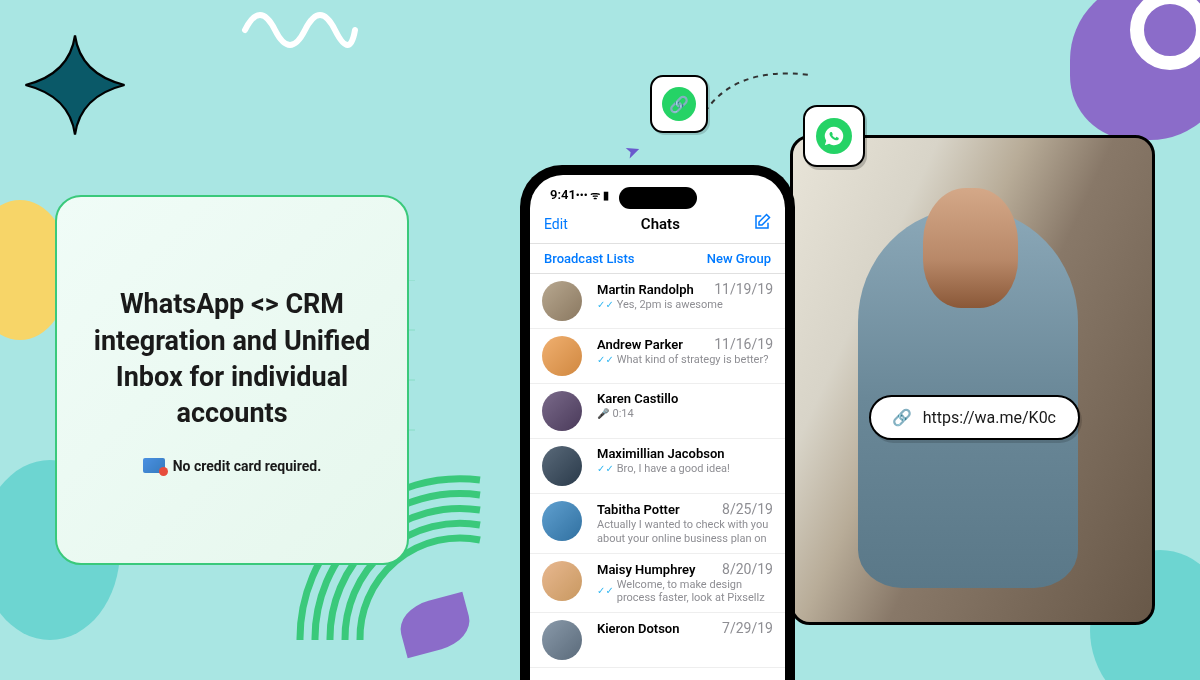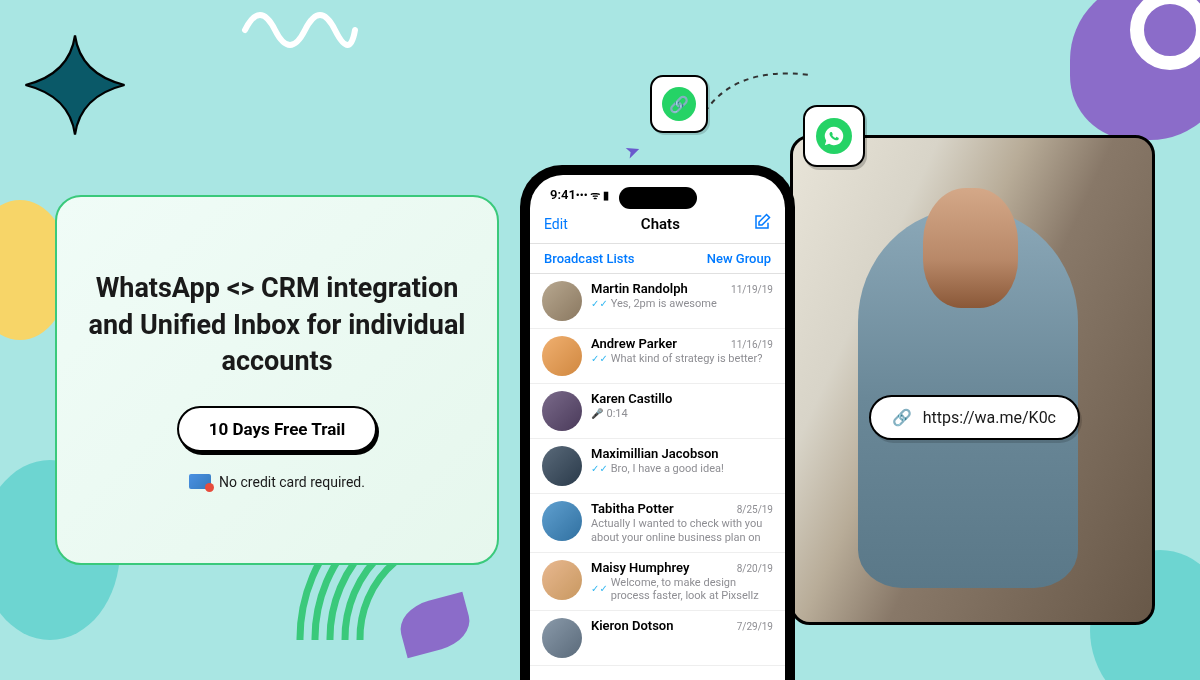--- a/index.html
+++ b/index.html
@@ -7,51 +7,51 @@
 .bg-shape{position:absolute}
 .star{top:30px;left:20px;width:110px;height:110px}
 .squiggle-top{top:-10px;left:240px;width:120px;height:60px}
 .purple-blob{top:-20px;right:-30px;width:160px;height:160px;background:#8b6cc9;border-radius:50% 45% 50% 40%}
 .white-circle{top:-10px;right:-10px;width:80px;height:80px;border:14px solid #fff;border-radius:50%}
 .yellow-blob{top:200px;left:-30px;width:100px;height:140px;background:#f7d568;border-radius:50%}
 .green-arc{bottom:20px;left:280px;width:220px;height:220px}
 .teal-blob-bl{bottom:40px;left:-20px;width:140px;height:180px;background:#6dd5d1;border-radius:50%}
 .purple-leaf{bottom:30px;left:400px;width:70px;height:50px;background:#8b6cc9;border-radius:50% 0 50% 0;transform:rotate(-15deg)}
 .teal-blob-br{bottom:-30px;right:-30px;width:140px;height:160px;background:#6dd5d1;border-radius:50%}
-.promo-card{position:absolute;top:195px;left:55px;width:444px;height:370px;background:linear-gradient(135deg,#f0fcf7 0%,#e6f7ed 100%);border:2px solid #3ac97b;border-radius:26px;padding:32px 28px;display:flex;flex-direction:column;align-items:center;justify-content:center;text-align:center;z-index:3}
+.promo-card{position:absolute;top:195px;left:55px;width:354px;height:370px;background:linear-gradient(135deg,#f0fcf7 0%,#e6f7ed 100%);border:2px solid #3ac97b;border-radius:26px;padding:32px 28px;display:flex;flex-direction:column;align-items:center;justify-content:center;text-align:center;z-index:3}
 .promo-title{font-size:27px;font-weight:700;color:#1a1a1a;line-height:1.35;margin-bottom:26px}
 .cta-btn{background:#fff;border:2.5px solid #000;border-radius:26px;padding:11px 30px;font-size:17px;font-weight:700;color:#000;box-shadow:2px 3px 0 #000;cursor:pointer;margin-bottom:22px}
-.no-cc{display:flex;align-items:center;gap:8px;font-size:14px;font-weight:400;color:#1a1a1a}
+.no-cc{display:flex;align-items:center;gap:8px;font-size:14px;font-weight:700;color:#1a1a1a}
 .cc-icon{width:22px;height:15px;background:linear-gradient(135deg,#4a90e2,#357abd);border-radius:2px;position:relative}
 .cc-icon::after{content:"";position:absolute;bottom:-3px;right:-3px;width:9px;height:9px;background:#e74c3c;border-radius:50%}
 .phone{position:absolute;top:165px;left:520px;width:275px;height:560px;background:#000;border-radius:42px;padding:10px;z-index:5}
 .phone-screen{width:100%;height:100%;background:#fff;border-radius:33px;overflow:hidden;position:relative}
 .notch{position:absolute;top:12px;left:50%;transform:translateX(-50%);width:78px;height:22px;background:#000;border-radius:14px;z-index:2}
 .status-bar{display:flex;justify-content:flex-start;align-items:center;padding:12px 20px 6px;font-size:13px;font-weight:600}
 .sb-right{display:flex;gap:4px;align-items:center;font-size:11px}
 .nav-bar{display:flex;justify-content:space-between;align-items:center;padding:5px 14px 8px;border-bottom:0.5px solid #e0e0e0}
 .nav-edit{color:#007aff;font-size:14px}
 .nav-title{font-weight:600;font-size:15px}
 .nav-compose{color:#007aff;font-size:17px}
 .sub-nav{display:flex;justify-content:space-between;padding:7px 14px;border-bottom:0.5px solid #e0e0e0}
 .sub-nav span{color:#007aff;font-size:13px;font-weight:500}
 .chat-list{overflow:hidden}
-.chat-item{display:flex;padding:7px 12px;border-bottom:0.5px solid #eee;gap:9px}
+.chat-item{display:flex;padding:7px 12px;border-bottom:0.5px solid #eee;gap:15px}
 .avatar{width:40px;height:40px;border-radius:50%;flex-shrink:0;background:linear-gradient(135deg,#b8a890,#8a7860)}
 .av2{background:linear-gradient(135deg,#f0b070,#d08840)}
 .av3{background:linear-gradient(135deg,#7a6a8a,#4a3a5a)}
 .av4{background:linear-gradient(135deg,#5a6a7a,#2a3a4a)}
 .av5{background:linear-gradient(135deg,#d06060,#a03030)}
 .av6{background:linear-gradient(135deg,#60a0d0,#3070a0)}
 .av7{background:linear-gradient(135deg,#e8b890,#c89860)}
 .av8{background:linear-gradient(135deg,#8a9aaa,#5a6a7a)}
 .chat-content{flex:1;min-width:0}
 .chat-top{display:flex;justify-content:space-between;align-items:baseline}
 .chat-name{font-weight:600;font-size:13px;color:#000}
-.chat-date{font-size:10px;color:#8e8e93}
+.chat-date{font-size:14px;color:#8e8e93}
 .chat-msg{font-size:11px;color:#8e8e93;margin-top:1px;line-height:1.25;overflow:hidden;display:flex;align-items:center;gap:3px}
 .check{color:#34b7f1;font-size:10px}
 .mic{color:#25d366;font-size:10px}
 .photo-frame{position:absolute;top:135px;right:45px;width:365px;height:490px;background:#2a2620;border:3px solid #000;border-radius:20px;overflow:hidden;z-index:2}
 .photo-person{width:100%;height:100%;background:linear-gradient(115deg,#e8e4d8 0%,#d8d4c8 25%,#b8ac98 40%,#887868 55%,#685848 100%);position:relative}
 .person-shape{position:absolute;top:70px;left:65px;width:220px;height:380px;background:linear-gradient(180deg,#8ba8b8 0%,#6a8898 50%,#5a7888 100%);border-radius:50% 50% 20% 20% / 30% 30% 10% 10%}
 .person-head{position:absolute;top:50px;left:130px;width:95px;height:120px;background:linear-gradient(180deg,#d4a888 0%,#b88868 60%,#8a5838 100%);border-radius:45% 45% 40% 40%}
 .wa-badge{position:absolute;top:105px;right:335px;width:62px;height:62px;background:#fff;border:2px solid #000;border-radius:14px;display:flex;align-items:center;justify-content:center;z-index:6;box-shadow:2px 3px 0 rgba(0,0,0,0.2)}
 .wa-icon{width:36px;height:36px;background:#25d366;border-radius:50%;display:flex;align-items:center;justify-content:center;color:#fff;font-size:20px}
 .link-badge{position:absolute;top:75px;left:650px;width:58px;height:58px;background:#fff;border:2px solid #000;border-radius:13px;display:flex;align-items:center;justify-content:center;z-index:6;box-shadow:2px 2px 0 rgba(0,0,0,0.15)}
@@ -90,21 +90,20 @@
   <defs>
       <pattern id="gp" width="50" height="50" patternUnits="userSpaceOnUse">
         <rect width="50" height="50" fill="none" stroke="#3ac97b" stroke-width="1" rx="6"></rect>
       </pattern>
     </defs>
   <rect width="340" height="180" fill="url(#gp)"></rect>
 </svg>
 
 <div class="promo-card">
   <div class="promo-title">WhatsApp &lt;&gt; CRM integration and Unified Inbox for individual accounts</div>
-  <button class="cta-btn">10 Days Free Trail</button>
   <div class="no-cc">
     <span class="cc-icon"></span>
     <span>No credit card required.</span>
   </div>
 </div>
 
 <div class="photo-frame">
   <div class="photo-person">
     <div class="person-shape"></div>
     <div class="person-head"></div>

